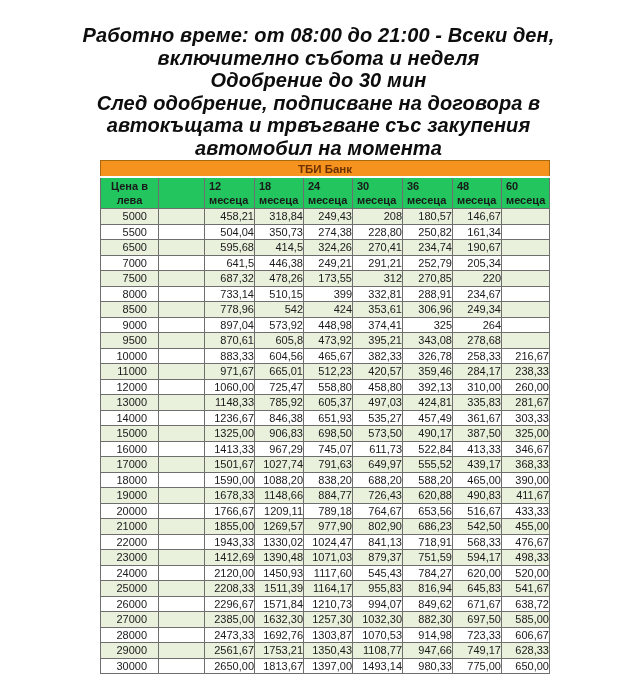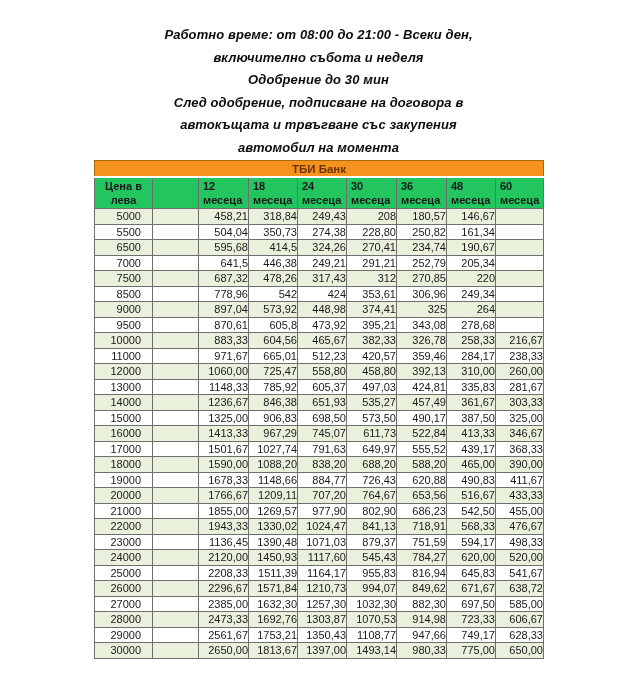--- a/index.html
+++ b/index.html
@@ -14,32 +14,32 @@
     height: 699px;
     background: #ffffff;
     overflow: hidden;
   }
   .title-block {
     position: absolute;
     top: 24px;
     left: 0;
     width: 637px;
     text-align: center;
-    font-size: 13px;
+    font-size: 20px;
     line-height: 22.5px;
     font-weight: bold;
     font-style: italic;
     color: #0d0d0d;
     white-space: pre-line;
     letter-spacing: 0.1px;
   }
   table.price-table {
     position: absolute;
     top: 160px;
-    left: 94px;
+    left: 100px;
     border-collapse: collapse;
     table-layout: fixed;
     width: 449px;
     font-size: 11px;
     color: #1a1a1a;
     border-radius: 31px;
   }
   table.price-table th, table.price-table td {
     border: 1px solid #6e6e6e;
     padding: 0;
@@ -164,24 +164,35 @@
           <td>291,21</td>
           <td>252,79</td>
           <td>205,34</td>
           <td></td>
         </tr>
         <tr>
           <td class="price-cell">7500</td>
           <td></td>
           <td>687,32</td>
           <td>478,26</td>
-          <td>317,43</td>
+          <td>173,55</td>
           <td>312</td>
           <td>270,85</td>
           <td>220</td>
+          <td></td>
+        </tr>
+        <tr>
+          <td class="price-cell">8000</td>
+          <td></td>
+          <td>733,14</td>
+          <td>510,15</td>
+          <td>399</td>
+          <td>332,81</td>
+          <td>288,91</td>
+          <td>234,67</td>
           <td></td>
         </tr>
         <tr>
           <td class="price-cell">8500</td>
           <td></td>
           <td>778,96</td>
           <td>542</td>
           <td>424</td>
           <td>353,61</td>
           <td>306,96</td>
@@ -318,21 +329,21 @@
           <td>726,43</td>
           <td>620,88</td>
           <td>490,83</td>
           <td>411,67</td>
         </tr>
         <tr>
           <td class="price-cell">20000</td>
           <td></td>
           <td>1766,67</td>
           <td>1209,11</td>
-          <td>707,20</td>
+          <td>789,18</td>
           <td>764,67</td>
           <td>653,56</td>
           <td>516,67</td>
           <td>433,33</td>
         </tr>
         <tr>
           <td class="price-cell">21000</td>
           <td></td>
           <td>1855,00</td>
           <td>1269,57</td>
@@ -349,21 +360,21 @@
           <td>1330,02</td>
           <td>1024,47</td>
           <td>841,13</td>
           <td>718,91</td>
           <td>568,33</td>
           <td>476,67</td>
         </tr>
         <tr>
           <td class="price-cell">23000</td>
           <td></td>
-          <td>1136,45</td>
+          <td>1412,69</td>
           <td>1390,48</td>
           <td>1071,03</td>
           <td>879,37</td>
           <td>751,59</td>
           <td>594,17</td>
           <td>498,33</td>
         </tr>
         <tr>
           <td class="price-cell">24000</td>
           <td></td>

